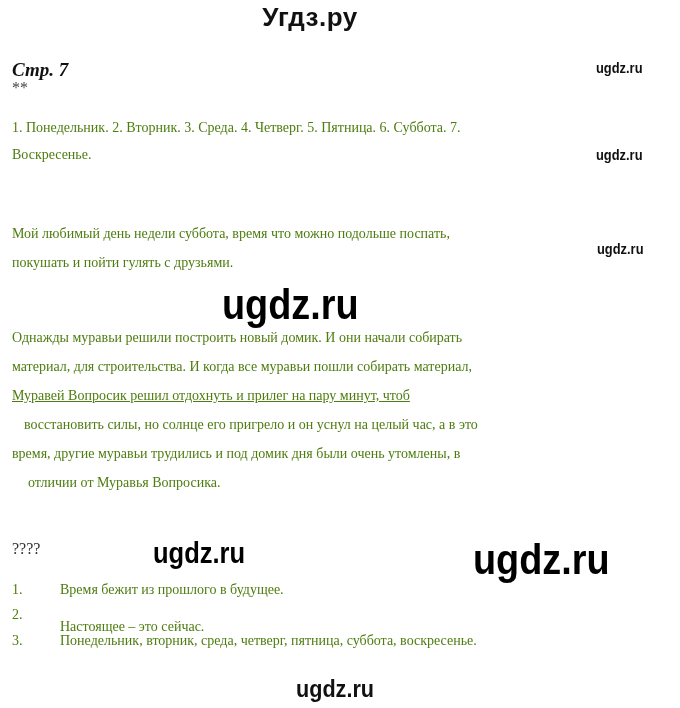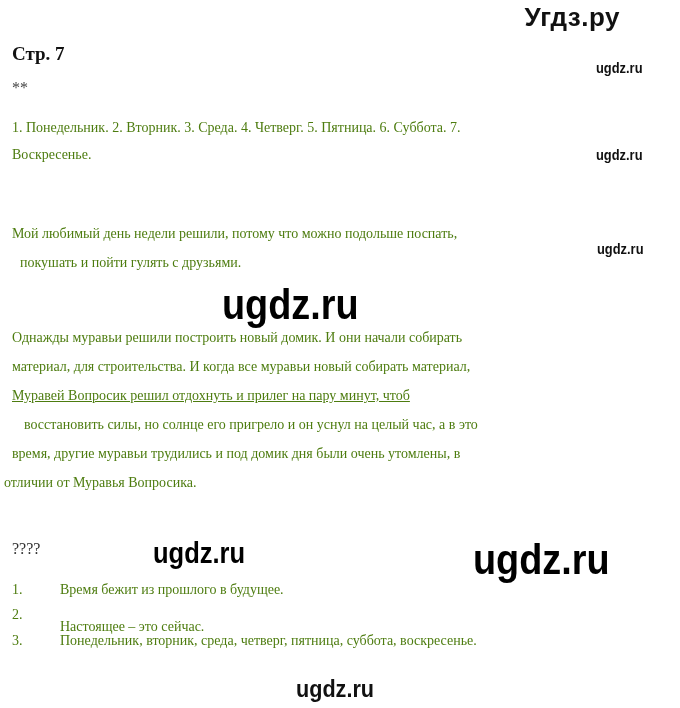--- a/index.html
+++ b/index.html
@@ -1,21 +1,21 @@
 <!DOCTYPE html>
 <html><head>
 <meta charset="utf-8">
 <style>
   html, body { margin: 0; padding: 0; background: #ffffff; }
   body { width: 680px; height: 708px; position: relative; overflow: hidden; color: #111; }
   .abs { position: absolute; white-space: nowrap; }
   .serif { font-family: "Liberation Serif", "DejaVu Serif", serif; }
   .sans { font-family: "Liberation Sans", "DejaVu Sans", sans-serif; }
-  .site-title { left: 0; width: 620px; text-align: right; top: 2px; font-size: 26px; font-weight: bold; letter-spacing: 0.5px; }
-  .page-heading { left: 12px; top: 43px; font-size: 19px; font-weight: bold; }
+  .site-title { left: 0; width: 620px; text-align: center; top: 2px; font-size: 26px; font-weight: bold; letter-spacing: 0.5px; }
+  .page-heading { left: 12px; top: 59px; font-size: 19px; font-weight: bold; font-style: italic; }
   .stars { left: 12px; top: 79px; font-size: 16px; color: #444; }
   .body-line { font-size: 14px; line-height: 22px; color: #4d7c0f; }
   .wm-small { font-size: 14px; font-weight: bold; color: #111; transform: scaleX(0.92); transform-origin: left; }
   .wm-medium { font-size: 29px; font-weight: bold; color: #000; transform: scaleX(0.88); transform-origin: left; }
   .wm-large { font-size: 43px; font-weight: bold; color: #000; transform: scaleX(0.88); transform-origin: left; }
   .wm-bottom { font-size: 24px; font-weight: bold; color: #111; transform: scaleX(0.9); transform-origin: left; }
   .list-num { left: 12px; }
   .list-text { left: 60px; }
 </style>
 </head>
@@ -28,35 +28,35 @@
 <div class="abs sans wm-small" style="left:596px; top:60px;">ugdz.ru</div>
 
 <div class="abs serif stars">**</div>
 
 <div class="abs serif body-line" style="left:12px; top:117px;"> 1. Понедельник. 2. Вторник. 3. Среда. 4. Четверг. 5. Пятница. 6. Суббота. 7.</div>
 <div class="abs serif body-line" style="left:12px; top:144px;">Воскресенье.</div>
 
 <div class="abs sans wm-small" style="left:596px; top:147px;">ugdz.ru</div>
 
 <div>
-  <div class="abs serif body-line" style="left:12px; top:223px;">Мой любимый день недели решили, потому что можно подольше поспать,</div>
-  <div class="abs serif body-line" style="left:12px; top:252px;margin-left:8px;">покушать и пойти гулять с друзьями.</div>
+  <div class="abs serif body-line" style="left:12px; top:223px;">Мой любимый день недели суббота, время что можно подольше поспать,</div>
+  <div class="abs serif body-line" style="left:12px; top:252px;">покушать и пойти гулять с друзьями.</div>
 </div>
 
 <div class="abs sans wm-small" style="left:597px; top:241px;">ugdz.ru</div>
 
 <div class="abs sans wm-large" style="left:222px; top:280px;">ugdz.ru</div>
 
 <div>
   <div class="abs serif body-line" style="left:12px; top:327px;">Однажды муравьи решили построить новый домик. И они начали собирать</div>
-  <div class="abs serif body-line" style="left:12px; top:356px;">материал, для строительства. И когда все муравьи новый собирать материал,</div>
+  <div class="abs serif body-line" style="left:12px; top:356px;">материал, для строительства. И когда все муравьи пошли собирать материал,</div>
   <div class="abs serif body-line" style="left:12px; top:385px;text-decoration:underline;">Муравей Вопросик решил отдохнуть и прилег на пару минут, чтоб</div>
   <div class="abs serif body-line" style="left:12px; top:414px;margin-left:12px;">восстановить силы, но солнце его пригрело и он уснул на целый час, а в это</div>
   <div class="abs serif body-line" style="left:12px; top:443px;">время, другие муравьи трудились и под домик дня были очень утомлены, в</div>
-  <div class="abs serif body-line" style="left:4px; top:472px;">отличии от Муравья Вопросика.</div>
+  <div class="abs serif body-line" style="left:28px; top:472px;">отличии от Муравья Вопросика.</div>
 </div>
 
 <div class="abs serif" style="left:12px; top:540px; font-size:16px; color:#333;">????</div>
 
 <div class="abs sans wm-medium" style="left:153px; top:537px;">ugdz.ru</div>
 
 <div class="abs sans wm-large" style="left:473px; top:535px;">ugdz.ru</div>
 
 <div>
   <div class="abs serif body-line list-num" style="top:579px;">1.</div>

